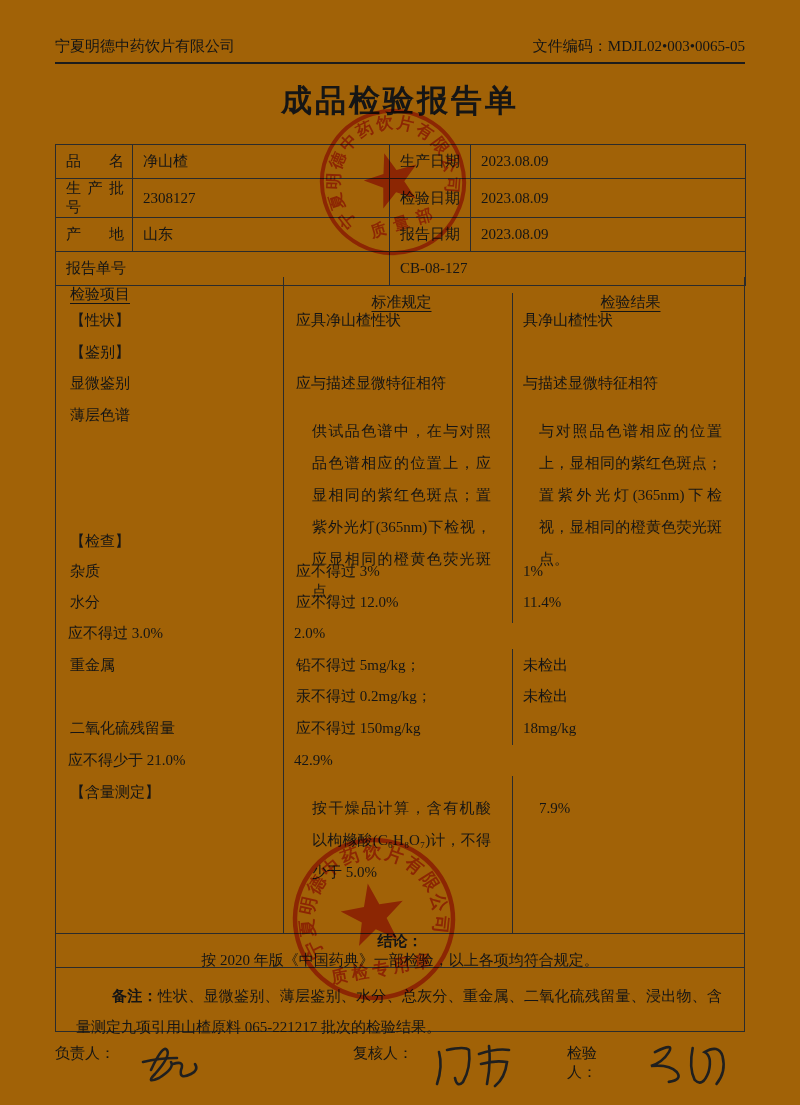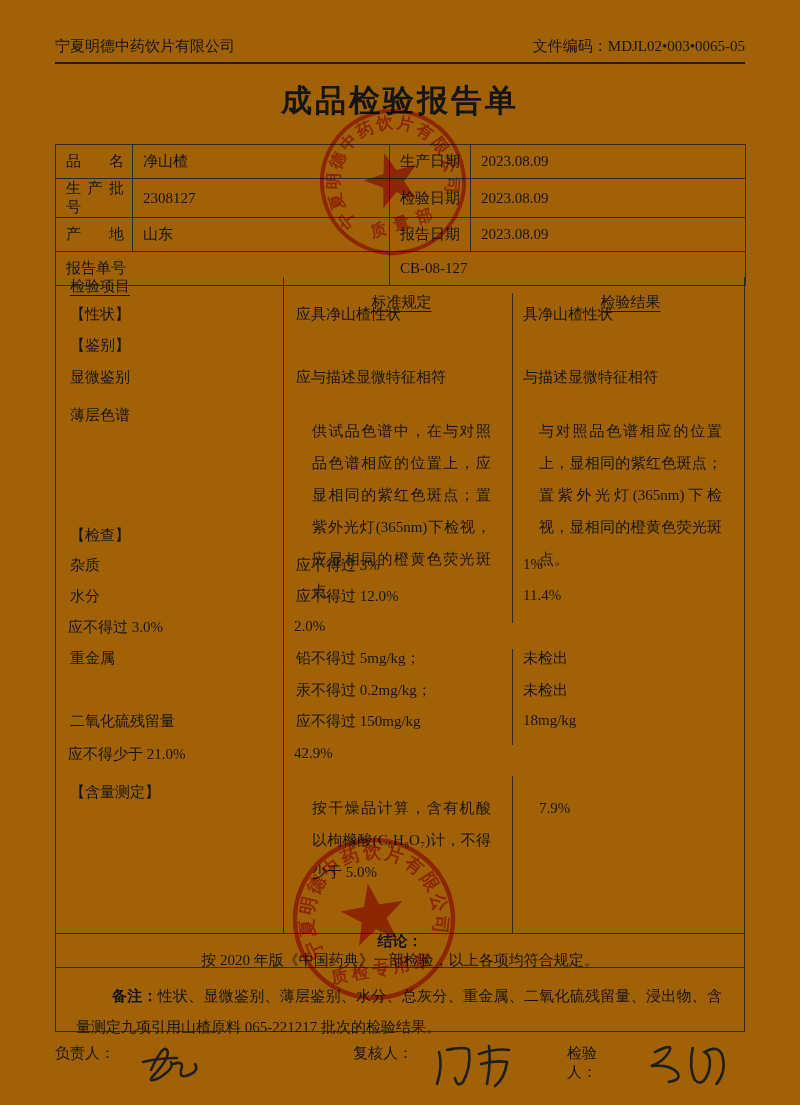--- a/index.html
+++ b/index.html
@@ -17,21 +17,21 @@
   
   table.info{position:absolute;left:55px;top:144px;width:690px;height:133px;
     border-collapse:collapse;table-layout:fixed;font-size:15px;}
   table.info td{border:1.5px solid #2b2b2b;padding:0 8px 0 10px;height:33px;}
   td.jlabel{text-align:justify;text-align-last:justify;padding-right:14px;}
   
   .main-table{position:absolute;left:55px;top:277px;width:690px;
     border-left:1.5px solid #2b2b2b;border-right:1.5px solid #2b2b2b;
     border-bottom:1.5px solid #2b2b2b;box-sizing:border-box;}
   .trow{display:grid;grid-template-columns:228px 229px 230px;}
-  .trow .c1,.trow .c2,.trow .c3{display:flex;box-sizing:border-box;}
+  .trow .c1,.trow .c2,.trow .c3{display:flex;align-items:center;box-sizing:border-box;}
   .trow .c1{padding-left:14px;border-right:1.5px solid #2b2b2b;}
   .trow .c2{padding-left:12px;padding-right:5px;border-right:1.5px solid #2b2b2b;}
   .trow .c3{padding-left:10px;padding-right:5px;}
   .trow.multi .c1,.trow.multi .c2,.trow.multi .c3{
     align-items:flex-start;line-height:32px;padding-top:0;}
   .trow.multi .c2 p,.trow.multi .c3 p{margin:16px;text-align:justify;}
   .thead .c2,.thead .c3{justify-content:center;margin-top:16px;}
   .thead span{text-decoration:underline;text-underline-offset:4px;}
   .fullrow{display:flex;align-items:center;justify-content:center;
     border-top:1.5px solid #2b2b2b;box-sizing:border-box;flex-direction:column;}

